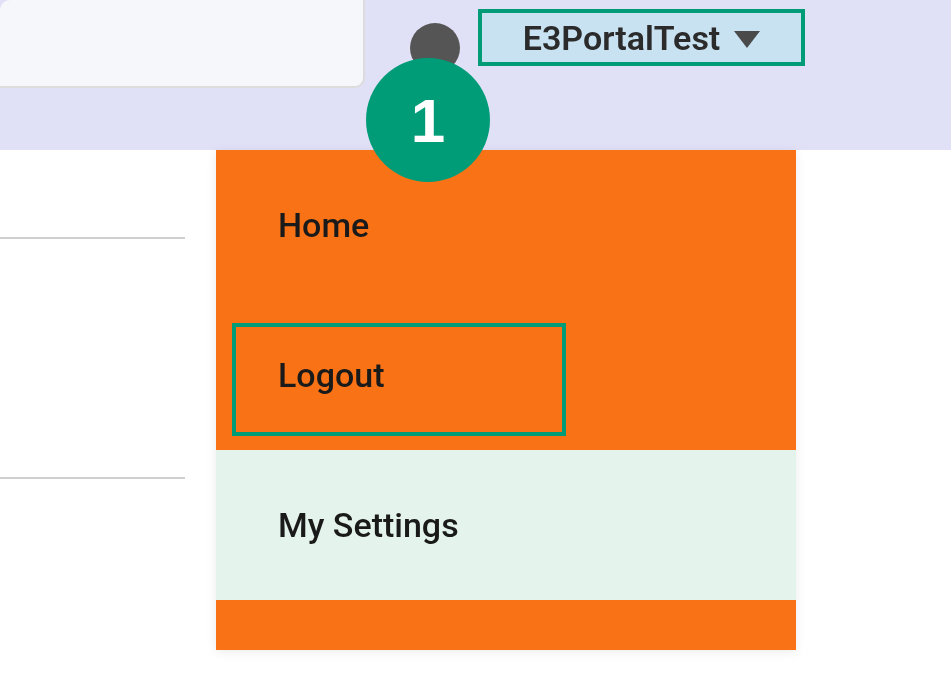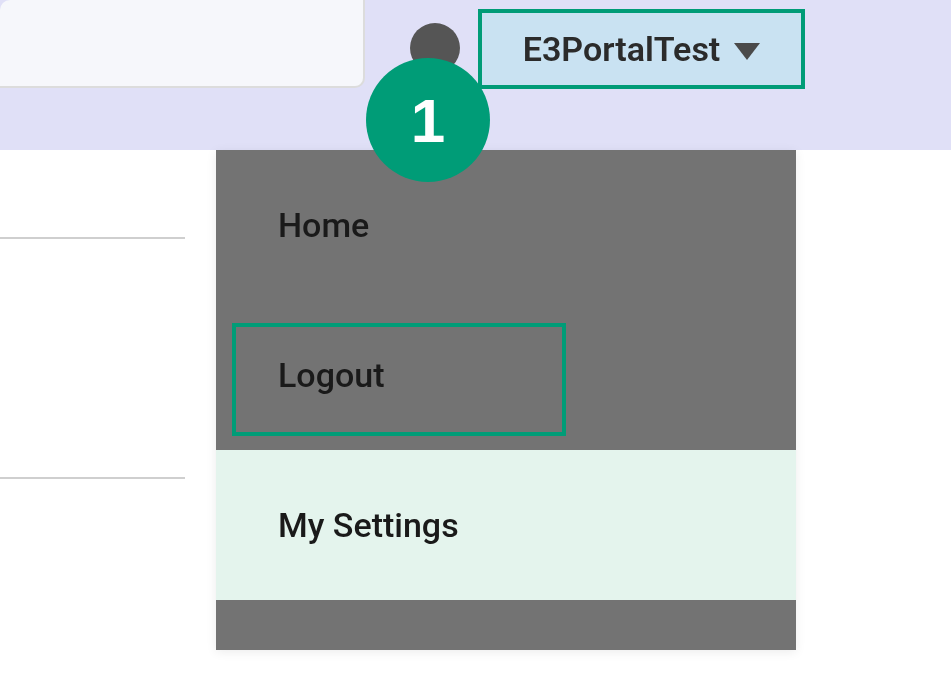--- a/index.html
+++ b/index.html
@@ -67,21 +67,21 @@
       height: 50px;
       background: #555555;
       border-radius: 50%;
     }
     
     .user-dropdown {
       position: absolute;
       top: 9px;
       left: 478px;
       width: 327px;
-      height: 80px;
+      height: 57px;
       background: #c9e2f2;
       border: 4px solid #009c77;
       display: flex;
       align-items: center;
       justify-content: center;
       gap: 14px;
       cursor: pointer;
     }
     
     .user-dropdown-label {
@@ -98,21 +98,21 @@
       border-top: 17px solid #4a4a4a;
       margin-top: 4px;
     }
     
     .dropdown-menu {
       position: absolute;
       top: 150px;
       left: 216px;
       width: 580px;
       height: 500px;
-      background: #737373;
+      background: #f97316;
       box-shadow: 0 2px 10px rgba(0,0,0,0.08);
     }
     
     .menu-item {
       width: 100%;
       height: 150px;
       display: flex;
       align-items: center;
       padding-left: 62px;
       font-size: 34px;

